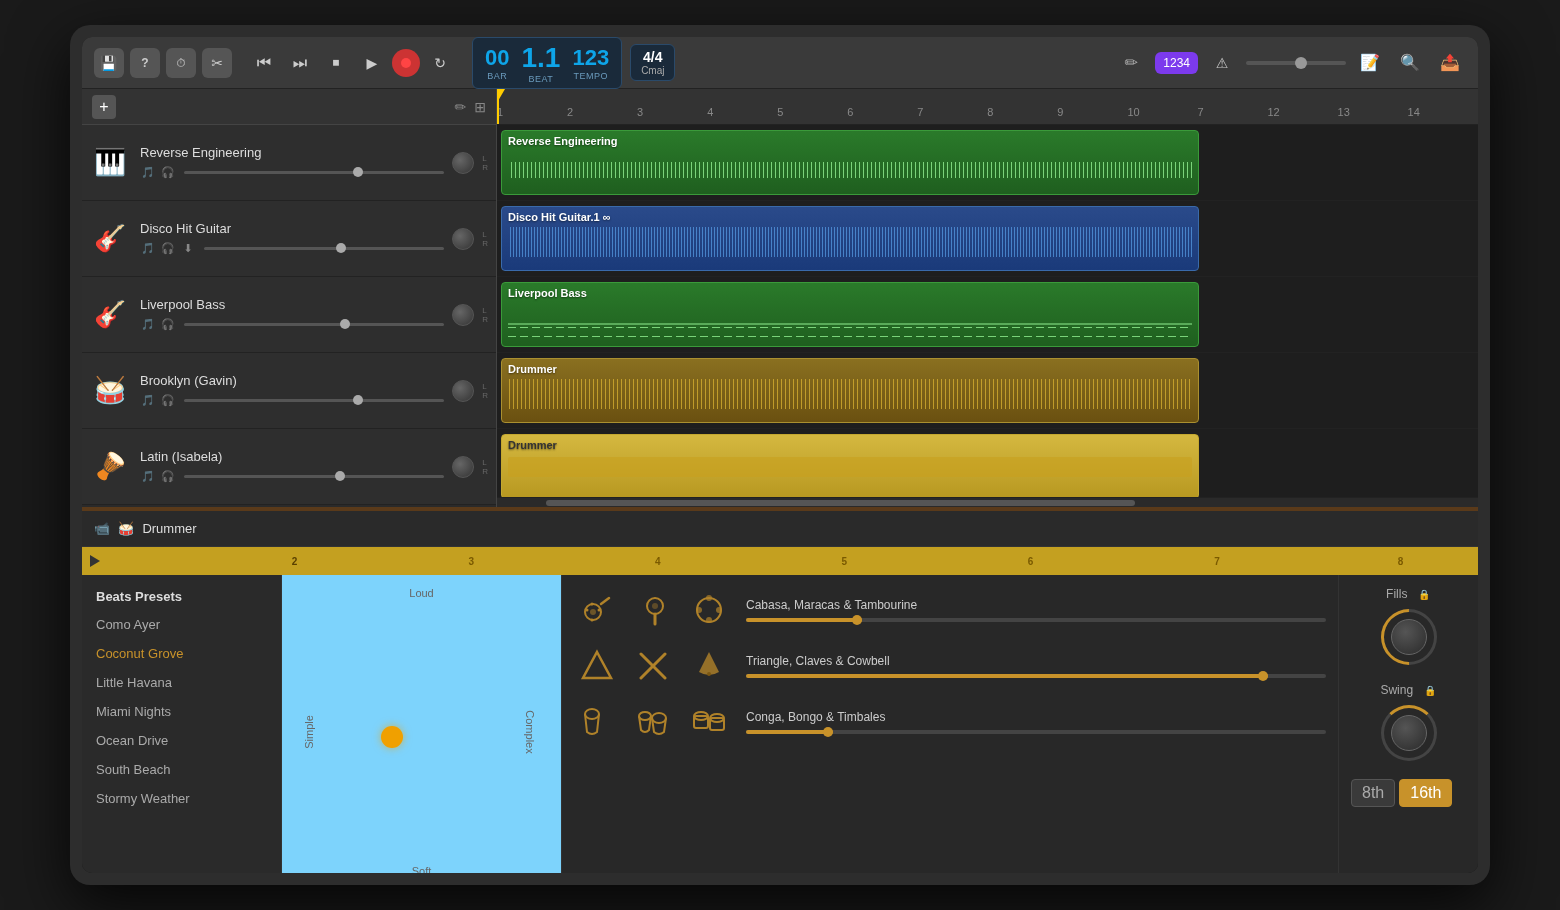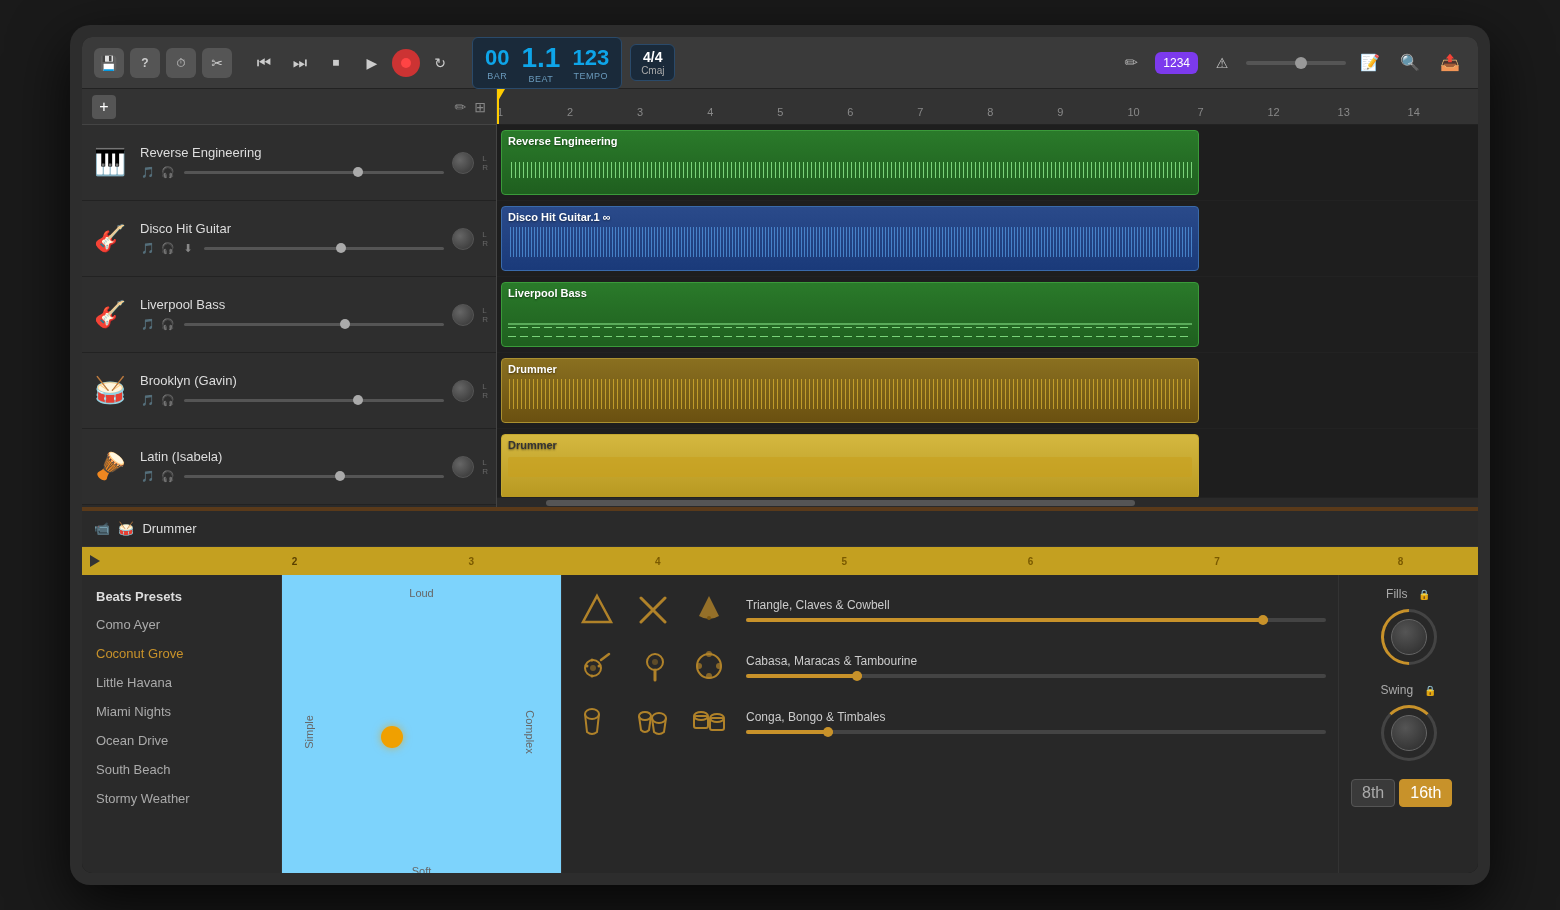--- a/index.html
+++ b/index.html
@@ -1057,53 +1057,20 @@
             </div>
           </div>
 
           <div class="instrument-panel">
 
             <div class="instrument-row">
               <div class="instrument-icons">
 
                 <div class="instr-icon">
                   <svg width="36" height="36" viewBox="0 0 36 36">
-                    <polygon points="18,4 32,30 4,30" fill="none" stroke="#c8922a" stroke-width="2.5"></polygon>
-                  </svg>
-                </div>
-
-                <div class="instr-icon">
-                  <svg width="36" height="36" viewBox="0 0 36 36">
-                    <line x1="6" y1="6" x2="30" y2="30" stroke="#c8922a" stroke-width="3" stroke-linecap="round"></line>
-                    <line x1="30" y1="6" x2="6" y2="30" stroke="#c8922a" stroke-width="3" stroke-linecap="round"></line>
-                  </svg>
-                </div>
-
-                <div class="instr-icon">
-                  <svg width="36" height="36" viewBox="0 0 36 36">
-                    <path d="M18 4 L28 24 Q18 30 8 24 Z" fill="#c8922a" opacity="0.8"></path>
-                    <circle cx="18" cy="26" r="2" fill="#8a6010"></circle>
-                  </svg>
-                </div>
-              </div>
-              <div class="instrument-label-area">
-                <div class="instr-name">Triangle, Claves &amp; Cowbell</div>
-                <div class="instr-slider">
-                  <div class="instr-slider-fill" style="width:90%; position:relative;">
-                    <div class="instr-dot"></div>
-                  </div>
-                </div>
-              </div>
-            </div>
-
-            <div class="instrument-row">
-              <div class="instrument-icons">
-
-                <div class="instr-icon">
-                  <svg width="36" height="36" viewBox="0 0 36 36">
                     <circle cx="14" cy="20" r="8" fill="none" stroke="#c8922a" stroke-width="2"></circle>
                     <circle cx="14" cy="20" r="3" fill="#c8922a" opacity="0.5"></circle>
                     <line x1="22" y1="12" x2="30" y2="6" stroke="#c8922a" stroke-width="2.5" stroke-linecap="round"></line>
                     <circle cx="13" cy="12" r="1.5" fill="#c8922a"></circle>
                     <circle cx="8" cy="18" r="1.5" fill="#c8922a"></circle>
                     <circle cx="20" cy="18" r="1.5" fill="#c8922a"></circle>
                     <circle cx="13" cy="28" r="1.5" fill="#c8922a"></circle>
                   </svg>
                 </div>
 
@@ -1133,20 +1100,53 @@
                   </div>
                 </div>
               </div>
             </div>
 
             <div class="instrument-row">
               <div class="instrument-icons">
 
                 <div class="instr-icon">
                   <svg width="36" height="36" viewBox="0 0 36 36">
+                    <polygon points="18,4 32,30 4,30" fill="none" stroke="#c8922a" stroke-width="2.5"></polygon>
+                  </svg>
+                </div>
+
+                <div class="instr-icon">
+                  <svg width="36" height="36" viewBox="0 0 36 36">
+                    <line x1="6" y1="6" x2="30" y2="30" stroke="#c8922a" stroke-width="3" stroke-linecap="round"></line>
+                    <line x1="30" y1="6" x2="6" y2="30" stroke="#c8922a" stroke-width="3" stroke-linecap="round"></line>
+                  </svg>
+                </div>
+
+                <div class="instr-icon">
+                  <svg width="36" height="36" viewBox="0 0 36 36">
+                    <path d="M18 4 L28 24 Q18 30 8 24 Z" fill="#c8922a" opacity="0.8"></path>
+                    <circle cx="18" cy="26" r="2" fill="#8a6010"></circle>
+                  </svg>
+                </div>
+              </div>
+              <div class="instrument-label-area">
+                <div class="instr-name">Triangle, Claves &amp; Cowbell</div>
+                <div class="instr-slider">
+                  <div class="instr-slider-fill" style="width:90%; position:relative;">
+                    <div class="instr-dot"></div>
+                  </div>
+                </div>
+              </div>
+            </div>
+
+            <div class="instrument-row">
+              <div class="instrument-icons">
+
+                <div class="instr-icon">
+                  <svg width="36" height="36" viewBox="0 0 36 36">
                     <ellipse cx="13" cy="10" rx="7" ry="5" fill="none" stroke="#c8922a" stroke-width="2"></ellipse>
                     <path d="M6,10 L8,28 Q13,32 18,28 L20,10" fill="none" stroke="#c8922a" stroke-width="2"></path>
                   </svg>
                 </div>
 
                 <div class="instr-icon">
                   <svg width="36" height="36" viewBox="0 0 36 36">
                     <ellipse cx="10" cy="12" rx="6" ry="4" fill="none" stroke="#c8922a" stroke-width="2"></ellipse>
                     <path d="M4,12 L6,26 Q10,30 14,26 L16,12" fill="none" stroke="#c8922a" stroke-width="2"></path>
                     <ellipse cx="24" cy="14" rx="7" ry="5" fill="none" stroke="#c8922a" stroke-width="2"></ellipse>

